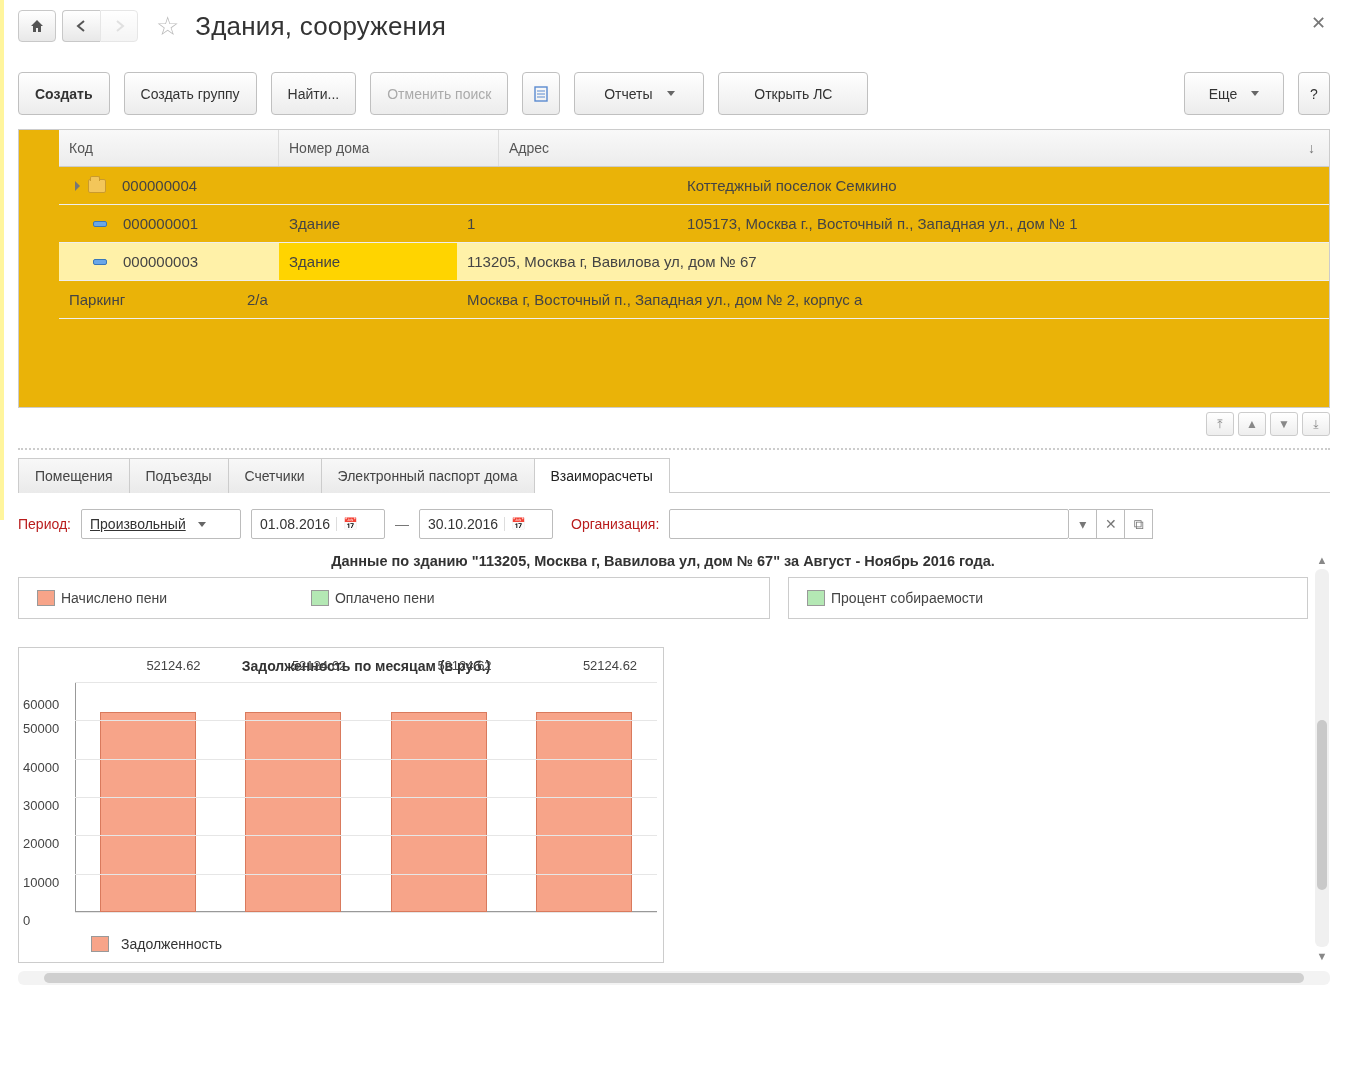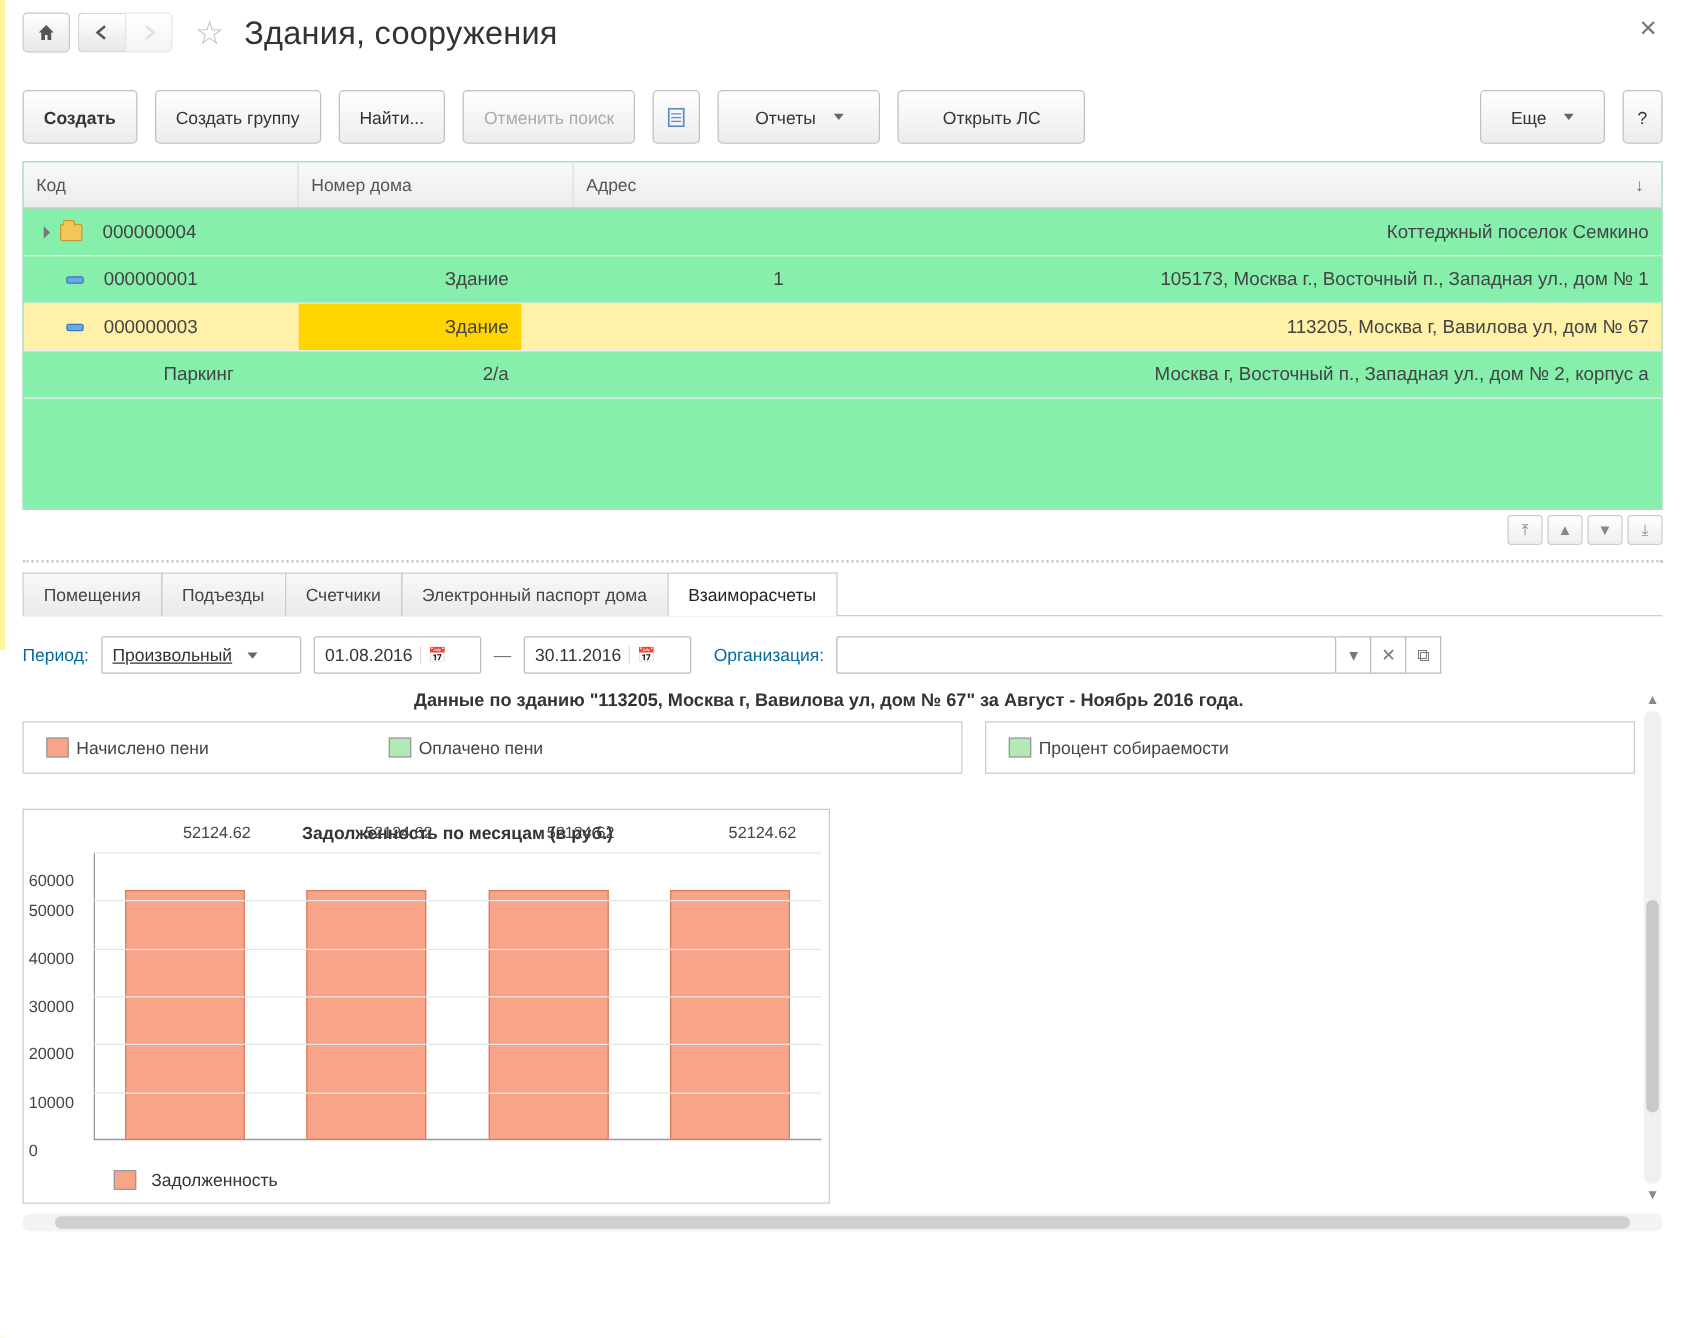--- a/index.html
+++ b/index.html
@@ -36,34 +36,34 @@
     cursor:pointer; font-size:14px; color:#333;
   }
   .btn.create { font-weight: bold; }
   .btn.disabled { color: #aaa; cursor:default; }
   .btn.icon-only { width: 38px; padding:0; }
   .btn.dropdown::after { content:""; width:0;height:0;border-left:4px solid transparent;border-right:4px solid transparent;border-top:5px solid #666; margin-left:8px;}
   .btn.sq { width: 32px; padding:0; }
   .toolbar .spacer { flex: 1; }
 
   
-  .grid { border:1px solid #ccc; background:#86efac; }
+  .grid { border:1px solid #ccc; background:#eab308;padding-left:40px; }
   .grid-header { display:flex; background: linear-gradient(#f9f9f9,#ececec); border-bottom:1px solid #ccc; }
   .gh { padding:10px 10px; border-right:1px solid #ddd; color:#555; font-size:14px; }
   .gh:last-child { border-right:none; position:relative; flex:1; }
   .gh.sort::after { content:"↓"; position:absolute; right:14px; color:#777; }
   .col-code { width: 220px; }
   .col-type { width: 178px; }
   .col-num  { width: 220px; }
   .col-addr { flex:1; }
   .grid-body { min-height: 240px; }
   .grow { display:flex; border-bottom:1px solid #eee; align-items:center; }
   .grow.selected { background:#fff1a8; }
   .grow.selected .gc.type { background:#ffd400; }
-  .gc { padding:10px 10px; font-size:15px; color:#444;text-align:right; }
+  .gc { padding:10px 10px; font-size:15px; color:#444; }
   .gc.code { width:220px; display:flex; align-items:center; gap:8px; }
   .gc.type { width:178px; }
   .gc.num { width:220px; }
   .gc.addr { flex:1; }
   .triangle { width:0;height:0;border-top:5px solid transparent;border-bottom:5px solid transparent;border-left:5px solid #777; margin-left:6px;}
   .folder { width:18px;height:14px;background:#f3c65a;border:1px solid #c99a2e;border-radius:2px;position:relative; }
   .folder::before{content:"";position:absolute;top:-4px;left:1px;width:8px;height:4px;background:#f3c65a;border:1px solid #c99a2e;border-bottom:none;border-radius:2px 2px 0 0;}
   .minus { width:14px;height:6px;background:#6aa7e8;border:1px solid #3a77b8;border-radius:2px; margin-left: 24px;}
 
   
@@ -74,21 +74,21 @@
   .dots { border-top:2px dotted #ccc; margin: 12px 0 8px; }
 
   
   .tabs { display:flex; }
   .tab { padding:9px 16px; border:1px solid #ccc; border-bottom:none; background:linear-gradient(#f8f8f8,#eaeaea); margin-right:-1px; cursor:pointer; color:#444; font-size:14px;}
   .tab.active { background:#fff; font-weight:normal; color:#222; position:relative; z-index:2;}
   .tab-underline { border-bottom:1px solid #ccc; margin-top:-1px; }
 
   
   .period-row { display:flex; align-items:center; gap:10px; margin-top:16px; flex-wrap:wrap;}
-  .field-label { color:#0369a1; }
+  .field-label { color:#b91c1c; }
   .input {
     height:30px; border:1px solid #bcbcbc; background:#fff;
     padding:0 8px; display:flex; align-items:center; gap:6px; border-radius:2px;
   }
   .input .dd { width:0;height:0;border-left:4px solid transparent;border-right:4px solid transparent;border-top:5px solid #666; margin-left:6px;}
   .input .cal { font-size:12px;color:#888; border-left:1px solid #ddd; padding-left:6px; }
   .dash { color:#777; }
   .org-input { width: 400px; position:relative; }
   .org-btns { display:flex; height:30px; }
   .org-btns .ob { width:28px; height:30px; border:1px solid #bcbcbc; border-left:none; display:flex;align-items:center;justify-content:center;cursor:pointer;color:#777; }
@@ -250,21 +250,21 @@
   <div class="input" style="width:160px;text-decoration:underline;">
     <span>Произвольный</span>
     <span class="dd"></span>
   </div>
   <div class="input" style="width:134px;">
     <span>01.08.2016</span>
     <span class="cal">📅</span>
   </div>
   <span class="dash">—</span>
   <div class="input" style="width:134px;">
-    <span>30.11.2016</span>
+    <span>30.10.2016</span>
     <span class="cal">📅</span>
   </div>
   <span class="field-label" style="margin-left:8px;">Организация:</span>
   <div style="display:flex;">
     <div class="input org-input"></div>
     <div class="org-btns">
       <div class="ob">▾</div>
       <div class="ob">✕</div>
       <div class="ob">⧉</div>
     </div>

